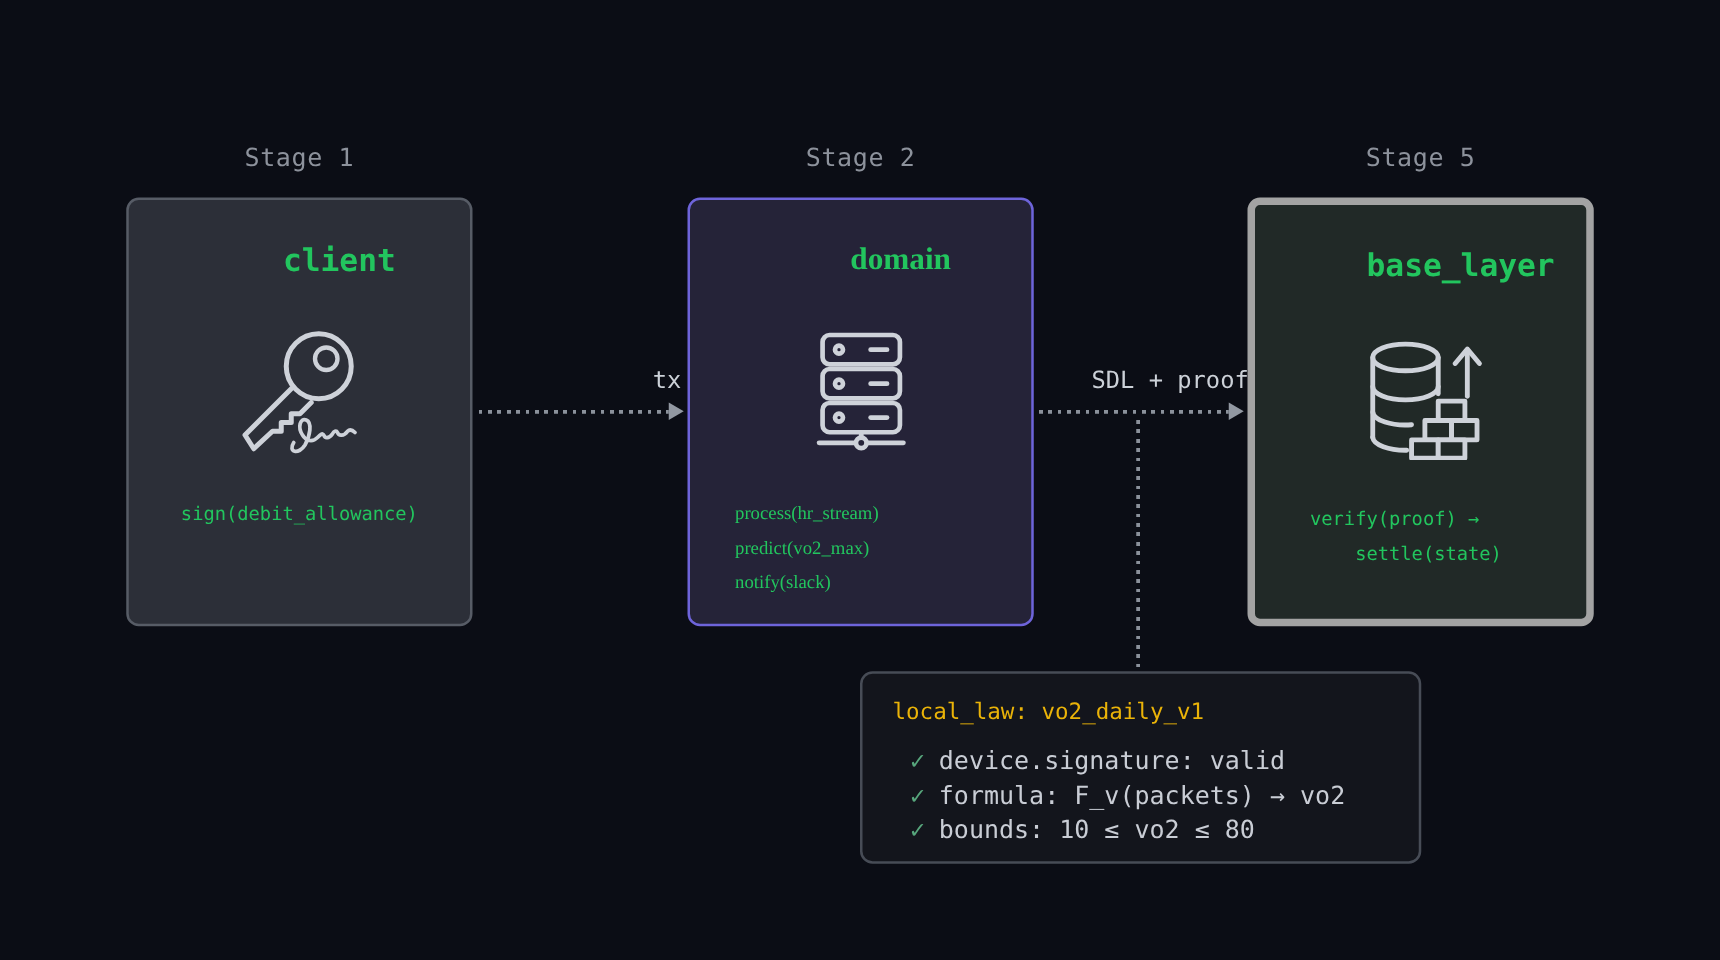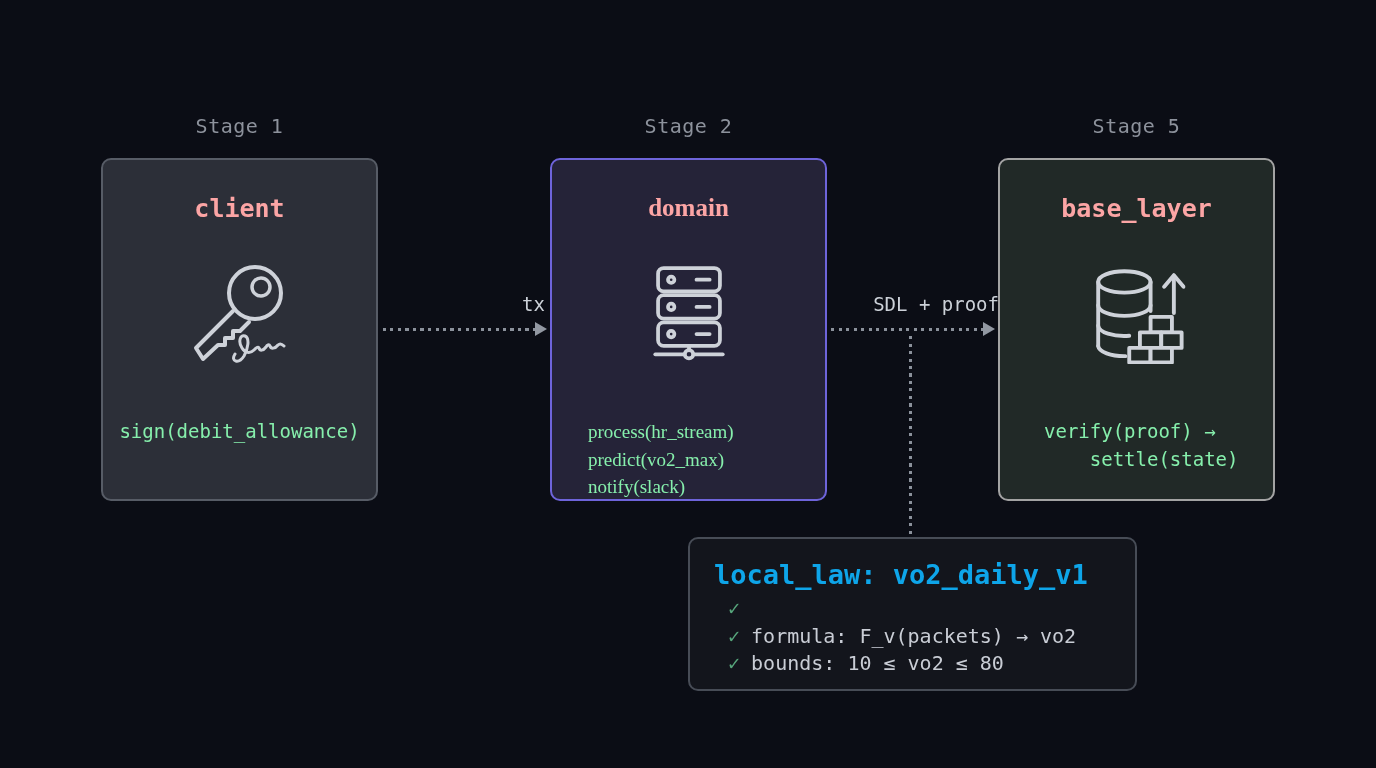--- a/index.html
+++ b/index.html
@@ -39,54 +39,54 @@
   }
   .box-domain {
     left: 550px;
     background: #252338;
     border: 2px solid #6e64da;
     font-family: Liberation Serif, serif;
   }
   .box-base {
     left: 998px;
     background: #212927;
-    border: 2px solid #a3a3a3;
+    border: 6px solid #a3a3a3;
   }
   .box-title {
     position: absolute;
     top: 34px;
     left: 0;
     width: 100%;
     text-align: center;
     font-size: 25px;
     font-weight: 600;
-    color: #fca5a5;
+    color: #22c55e;
+    padding-left: 32px;
   }
   .box-icon {
     position: absolute;
     top: 102px;
     left: 50%;
     transform: translateX(-50%);
   }
   .box-icon svg {
     display: block;
     stroke: #ced2d9;
     fill: none;
     stroke-width: 4;
     stroke-linecap: round;
     stroke-linejoin: round;
   }
   .box-body {
     position: absolute;
     top: 238px;
-    font-size: 19px;
+    font-size: 15px;
     line-height: 27.5px;
-    color: #86efac;
+    color: #22c55e;
     white-space: pre;
-    margin-top: 20px;
   }
   .body-center {
     left: 0;
     width: 100%;
     text-align: center;
   }
   .body-left-domain { left: 36px; }
   .body-left-base { left: 44px; }
 
   .arrow-label {
@@ -128,23 +128,23 @@
     height: 154px;
     box-sizing: border-box;
     background: #13151c;
     border: 2px solid #474c56;
     border-radius: 10px;
   }
   .callout-title {
     position: absolute;
     left: 24px;
     top: 20px;
-    font-size: 27px;
-    font-weight: 700;
-    color: #0ea5e9;
+    font-size: 18px;
+    font-weight: 400;
+    color: #eab308;
   }
   .callout-items {
     position: absolute;
     left: 38px;
     top: 57px;
   }
   .callout-item {
     display: flex;
     align-items: baseline;
     gap: 11px;
@@ -239,20 +239,21 @@
     settle(state)</div>
   </div>
 
   <div class="dotted-v"></div>
 
   <div class="callout">
     <div class="callout-title">local_law: vo2_daily_v1</div>
     <div class="callout-items">
       <div class="callout-item">
         <span class="check-glyph">✓</span>
+        <span class="callout-item-text">device.signature: valid</span>
       </div>
       <div class="callout-item">
         <span class="check-glyph">✓</span>
         <span class="callout-item-text">formula: F_v(packets) → vo2</span>
       </div>
       <div class="callout-item">
         <span class="check-glyph">✓</span>
         <span class="callout-item-text">bounds: 10 ≤ vo2 ≤ 80</span>
       </div>
     </div>

